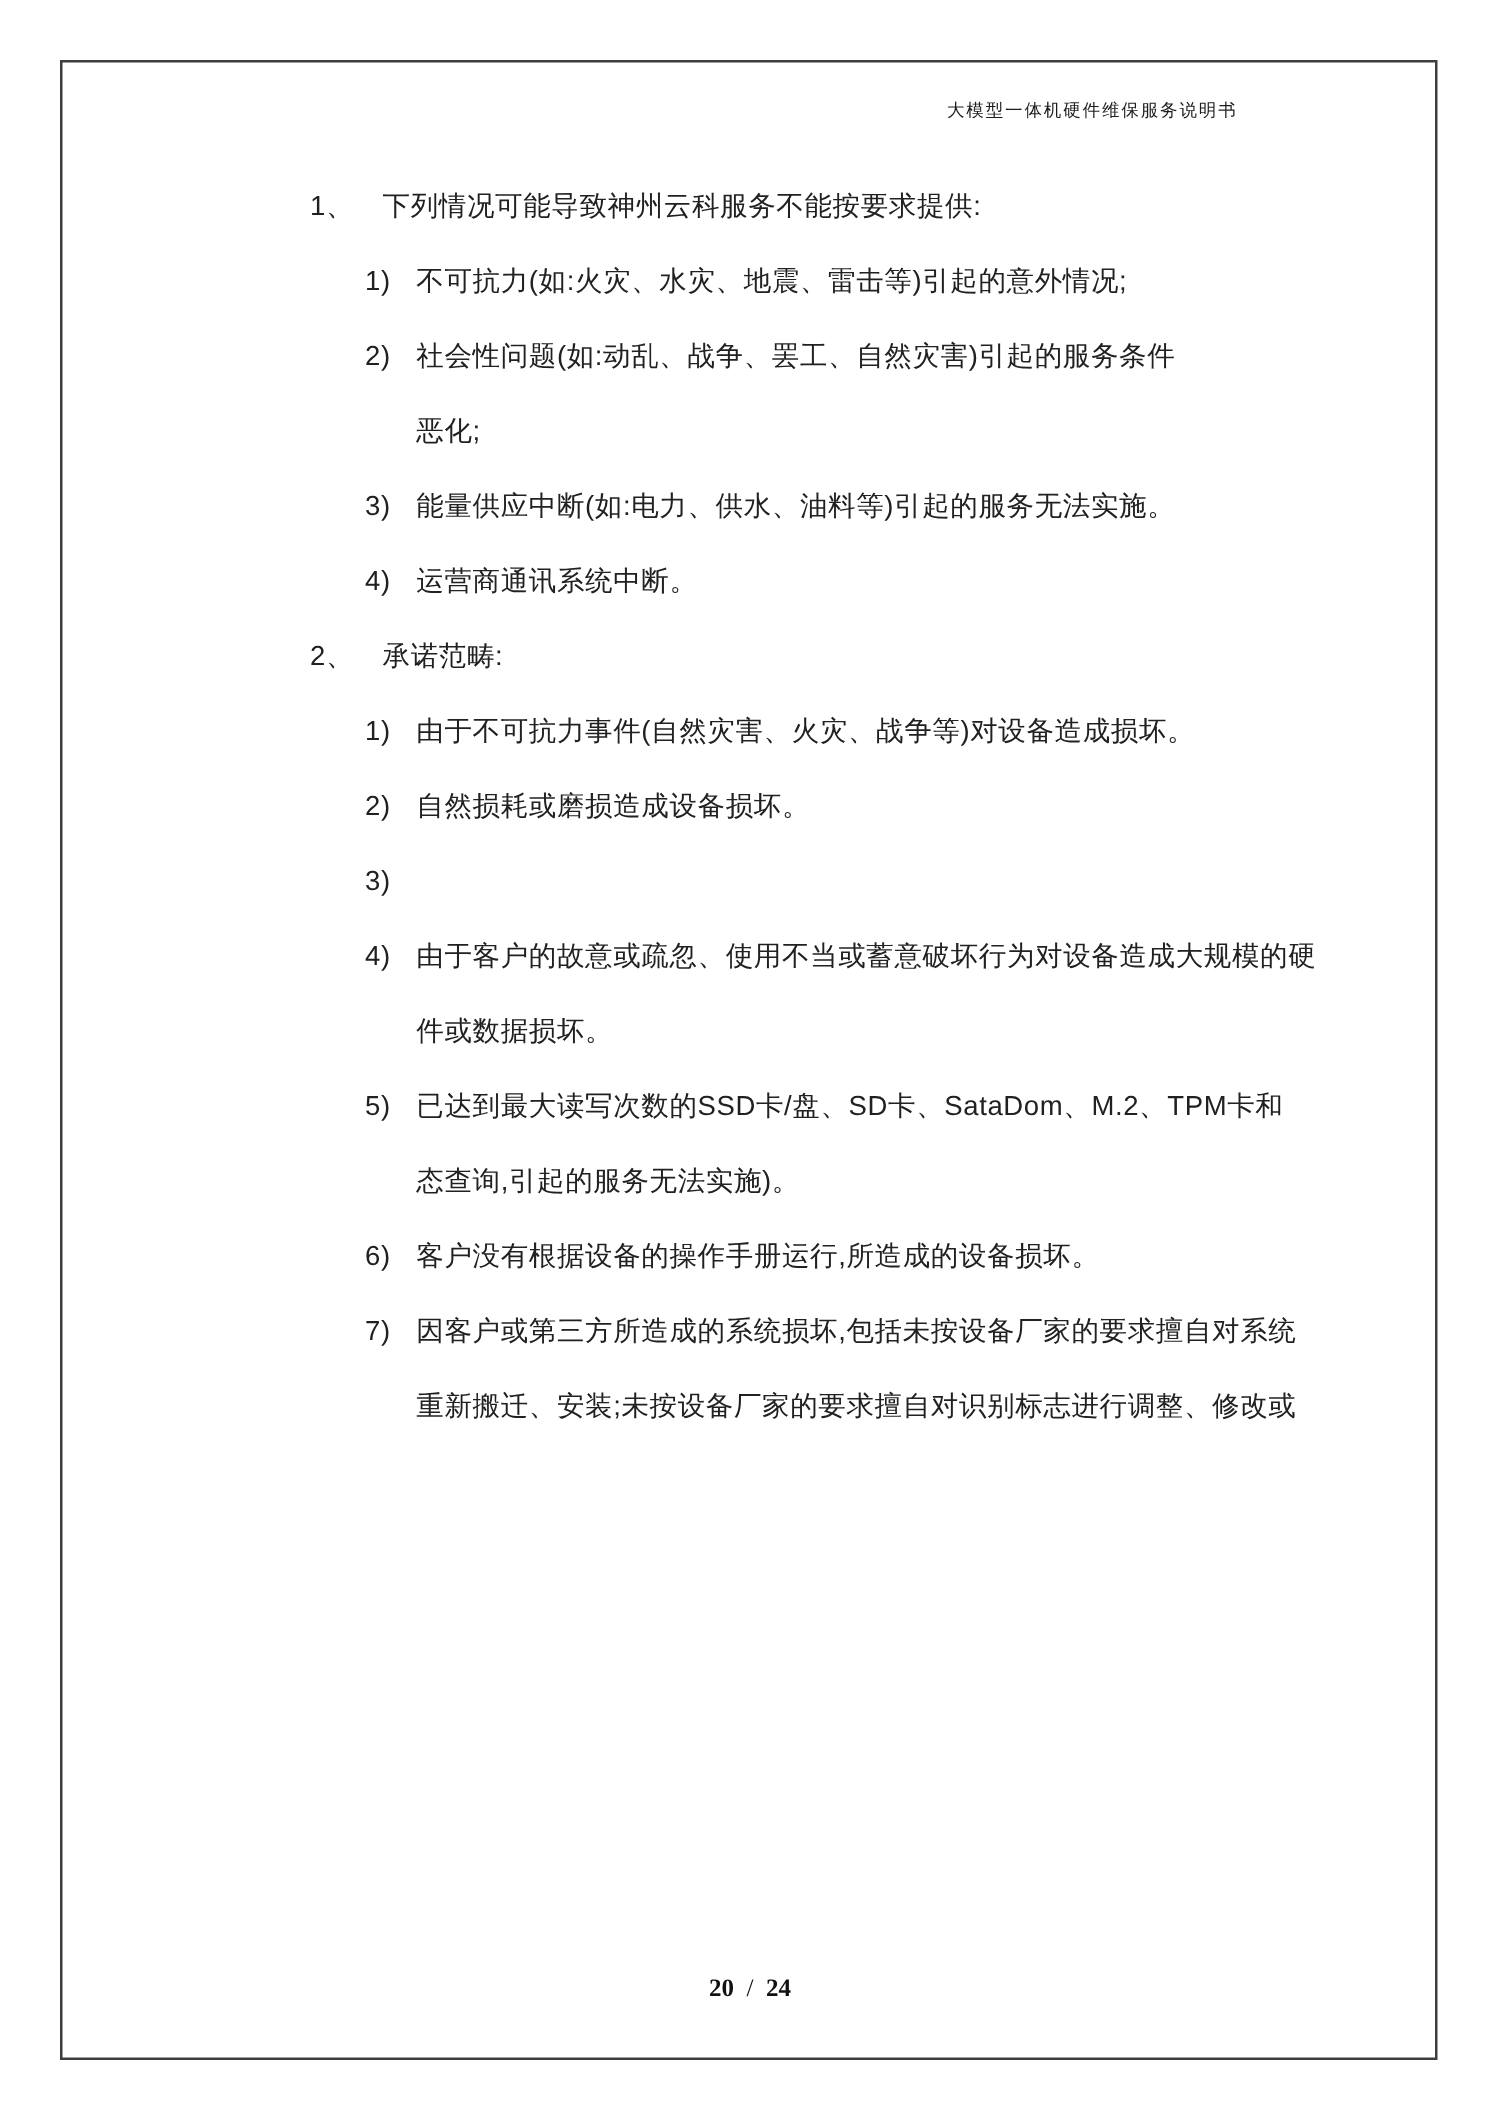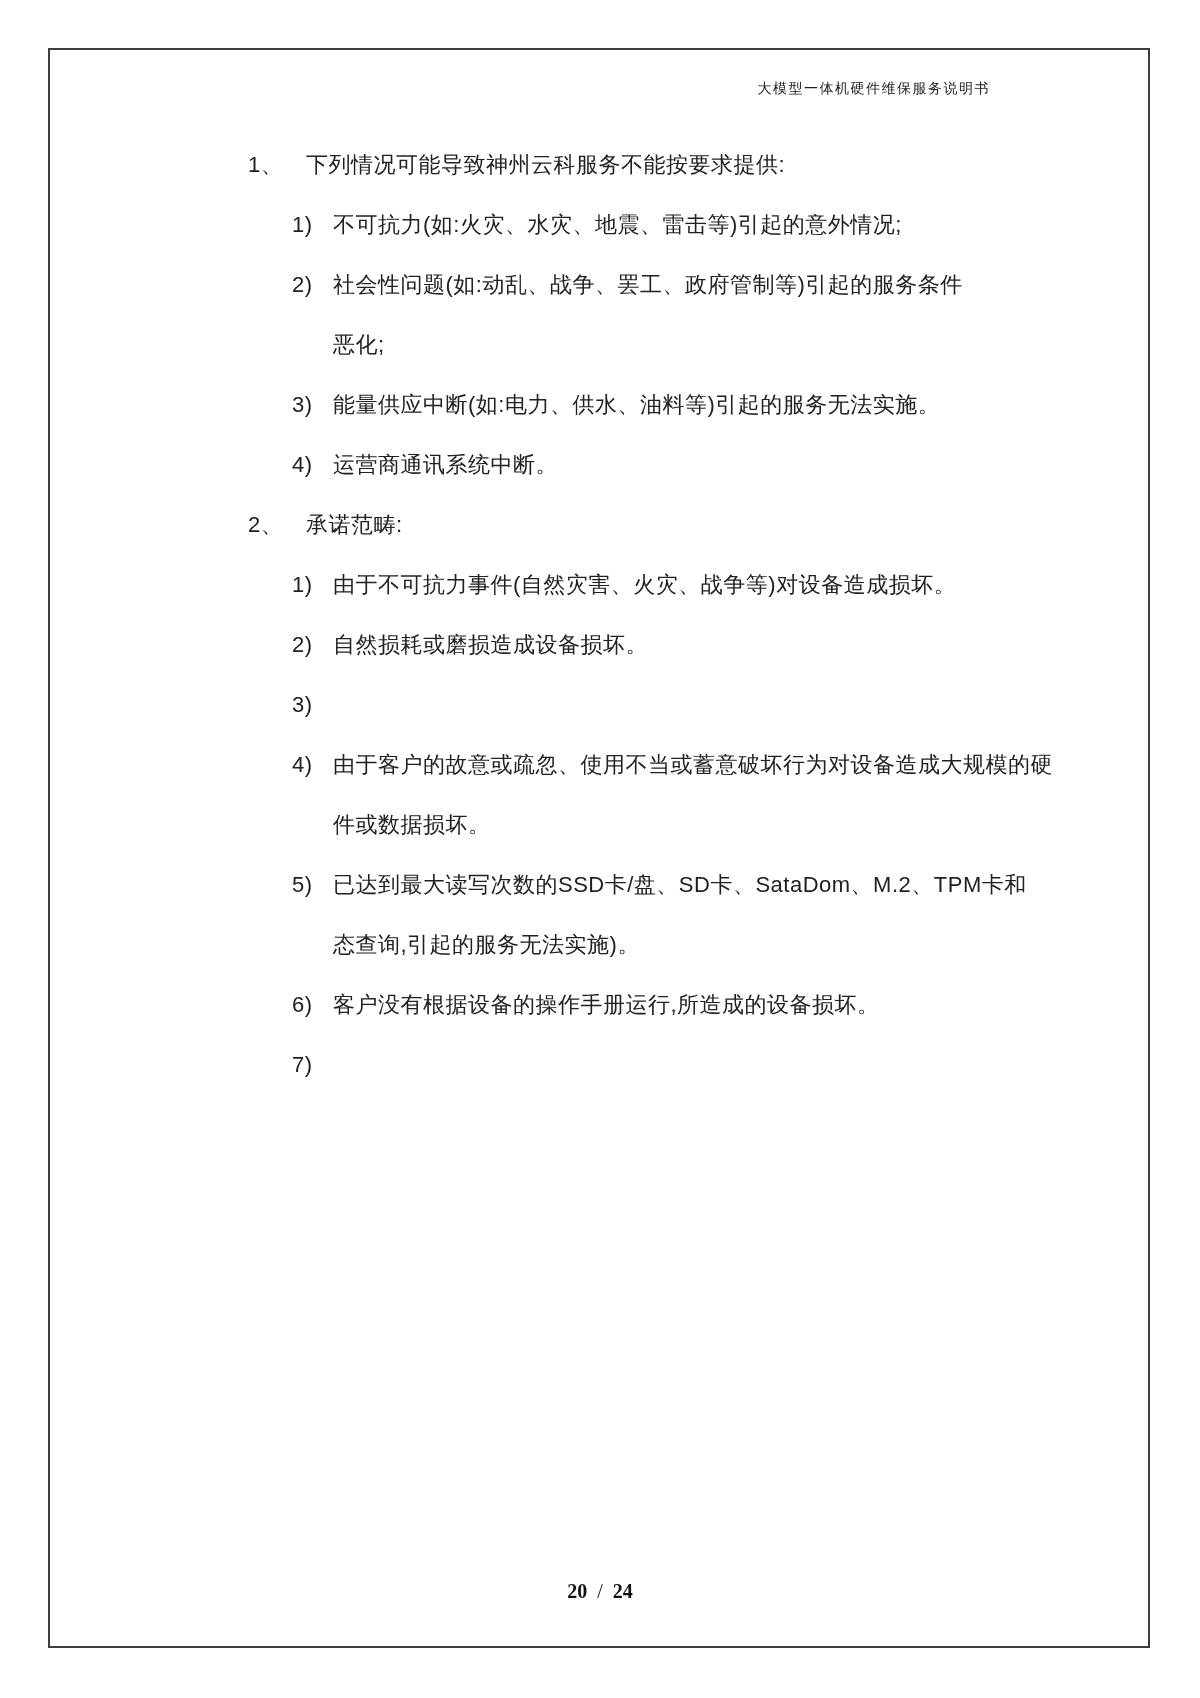--- a/index.html
+++ b/index.html
@@ -98,21 +98,21 @@
     </div>
     <div class="doc-item level-2">
       <span class="item-number">1)</span>
       <div class="item-lines">
         <div class="item-line">不可抗力(如:火灾、水灾、地震、雷击等)引起的意外情况;</div>
       </div>
     </div>
     <div class="doc-item level-2">
       <span class="item-number">2)</span>
       <div class="item-lines">
-        <div class="item-line">社会性问题(如:动乱、战争、罢工、政府管制等)引起的服务条件</div>
+        <div class="item-line">社会性问题(如:动乱、战争、罢工、自然灾害)引起的服务条件</div>
         <div class="item-line">恶化;</div>
       </div>
     </div>
     <div class="doc-item level-2">
       <span class="item-number">3)</span>
       <div class="item-lines">
         <div class="item-line">能量供应中断(如:电力、供水、油料等)引起的服务无法实施。</div>
       </div>
     </div>
     <div class="doc-item level-2">
@@ -157,18 +157,22 @@
       </div>
     </div>
     <div class="doc-item level-2">
       <span class="item-number">6)</span>
       <div class="item-lines">
         <div class="item-line">客户没有根据设备的操作手册运行,所造成的设备损坏。</div>
       </div>
     </div>
     <div class="doc-item level-2">
       <span class="item-number">7)</span>
+      <div class="item-lines">
+        <div class="item-line">因客户或第三方所造成的系统损坏,包括未按设备厂家的要求擅自对系统</div>
+        <div class="item-line">重新搬迁、安装;未按设备厂家的要求擅自对识别标志进行调整、修改或</div>
+      </div>
     </div>
   </div>
 
 <div class="doc-footer">
   <span class="page-num">20</span><span class="page-separator">/</span><span class="page-num">24</span>
 </div>
 
 </body></html>

